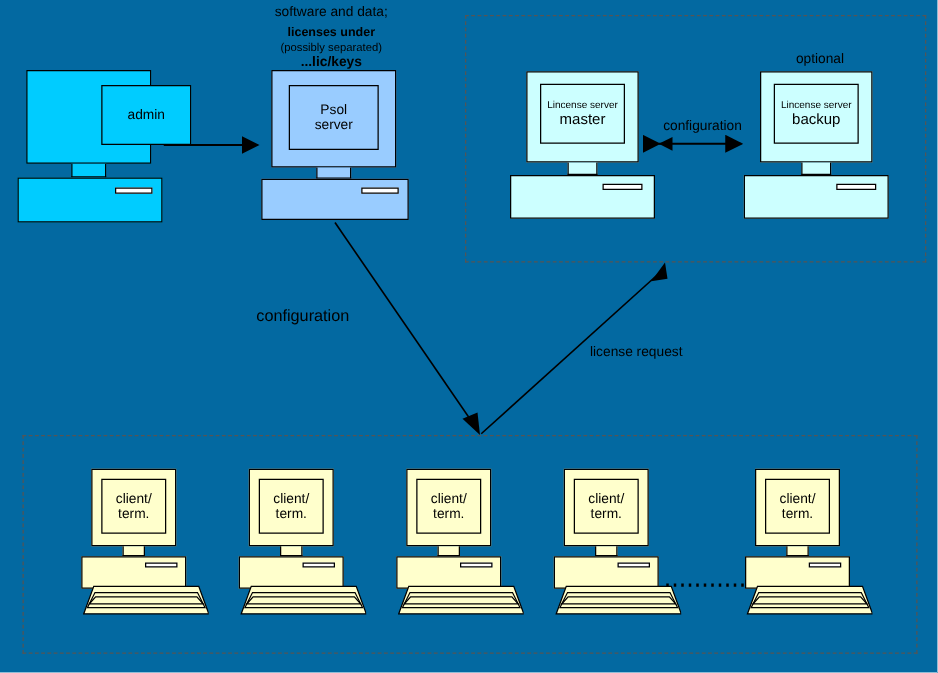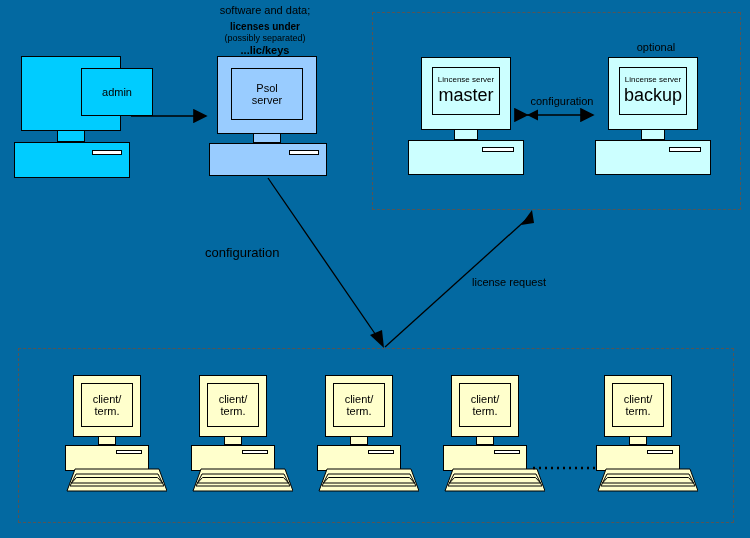--- a/index.html
+++ b/index.html
@@ -86,21 +86,21 @@
   
   #arrows {
     position: absolute;
     left: 0; top: 0;
     width: 750px;
     height: 538px;
     pointer-events: none;
   }
 
   .screen-line1 { font-size: 8px; }
-  .screen-line2 { font-size: 18px; text-align: center; }
+  .screen-line2 { font-size: 12px; text-align: center; }
   .screen-single { font-size: 11px; }
 </style>
 </head>
 <body>
 
 <div id="canvas">
 
   <div class="caption-stack" style="left:190px; top:4px; width:150px;">
     <div style="font-size:11px;">software and data;</div>
     <div style="font-size:10px; font-weight:bold; margin-top:4px;">licenses under</div>

